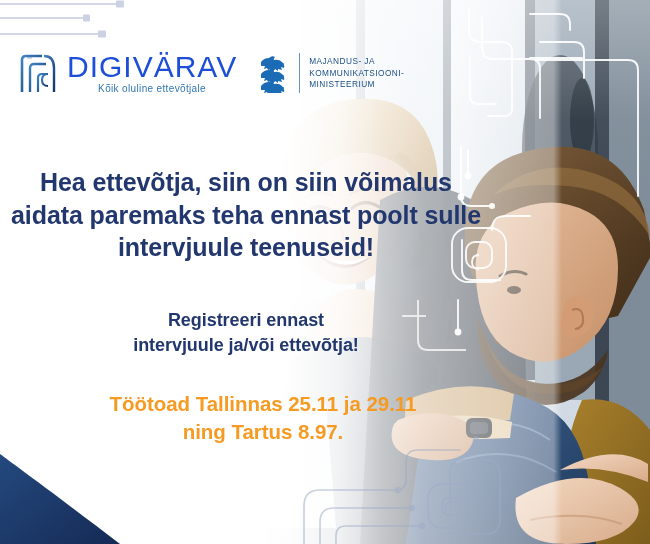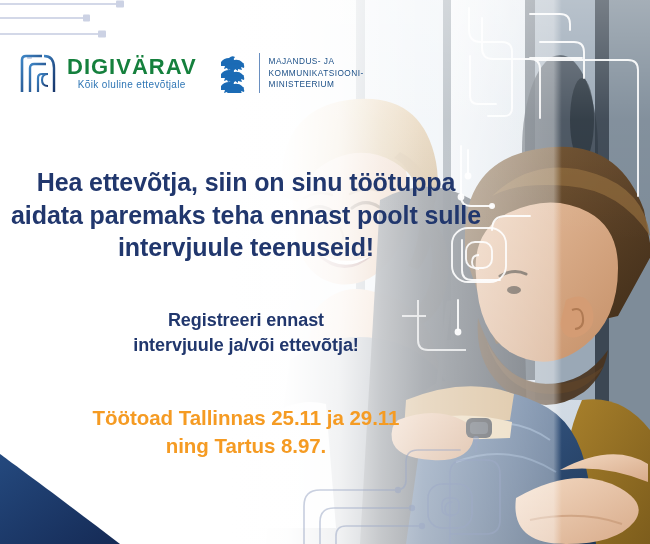--- a/index.html
+++ b/index.html
@@ -100,24 +100,24 @@
     gap: 22px;
   }
   .brand-lockup {
     display: flex;
     align-items: center;
     gap: 9px;
   }
   .brand-mark { width: 40px; height: 42px; flex: none; }
   .brand-words { display: flex; flex-direction: column; gap: 2px; }
   .brand-name {
-    font-size: 22px;
-    font-weight: 700;
+    font-size: 30px;
+    font-weight: 400;
     letter-spacing: 1.0px;
-    color: #15803d;
+    color: #1d4ed8;
     line-height: 1;
     white-space: nowrap;
   }
   .brand-tagline {
     font-size: 10px;
     font-weight: 400;
     letter-spacing: 0.35px;
     color: #2f76b5;
     line-height: 1;
     white-space: nowrap;
@@ -168,26 +168,27 @@
     letter-spacing: -0.1px;
   }
   .subhead {
     top: 308px;
     font-size: 18px;
     font-weight: 700;
     line-height: 1.38;
     letter-spacing: -0.05px;
   }
   .dates {
-    top: 404px;
+    top: 390px;
     font-size: 20.5px;
     font-weight: 700;
     line-height: 1.38;
     letter-spacing: -0.05px;
     color: #f59b23;
+    padding-left: 17px;
   }
   .copy p { margin: 0; }
 </style>
 </head>
 <body>
 
 <div id="banner">
 
   <div class="photo-layer">
     <svg class="photo-svg" viewBox="0 0 420 544" preserveAspectRatio="xMidYMid slice" aria-hidden="true">
@@ -447,21 +448,21 @@
       <div class="ministry-words">
         <span>Majandus- ja</span>
         <span>Kommunikatsiooni-</span>
         <span>Ministeerium</span>
       </div>
     </div>
 
   </div>
 
   <div class="copy headline">
-    <p>Hea ettevõtja, siin on sinu töötuppa</p>
+    <p>Hea ettevõtja, siin on siin võimalus</p>
     <p>aidata paremaks teha ennast poolt sulle</p>
     <p>intervjuule teenuseid!</p>
   </div>
 
   <div class="copy subhead">
     <p>Registreeri ennast</p>
     <p>intervjuule ja/või ettevõtja!</p>
   </div>
 
   <div class="copy dates">

